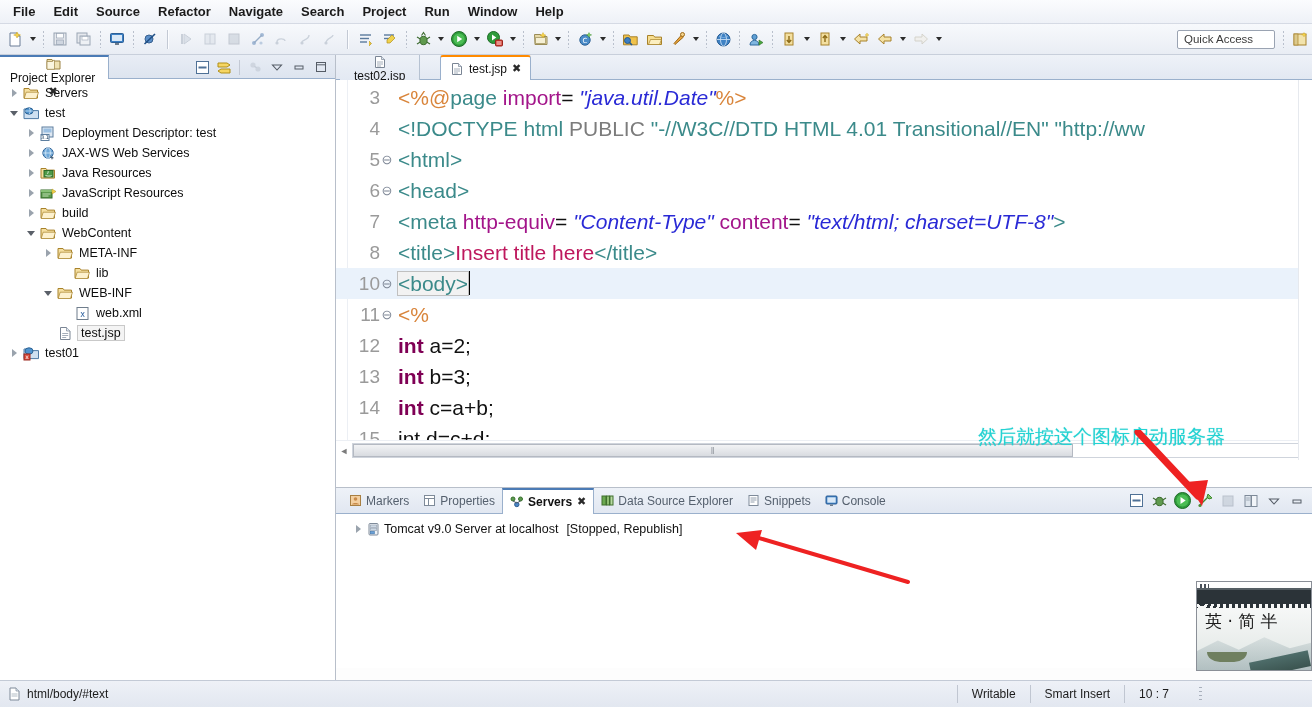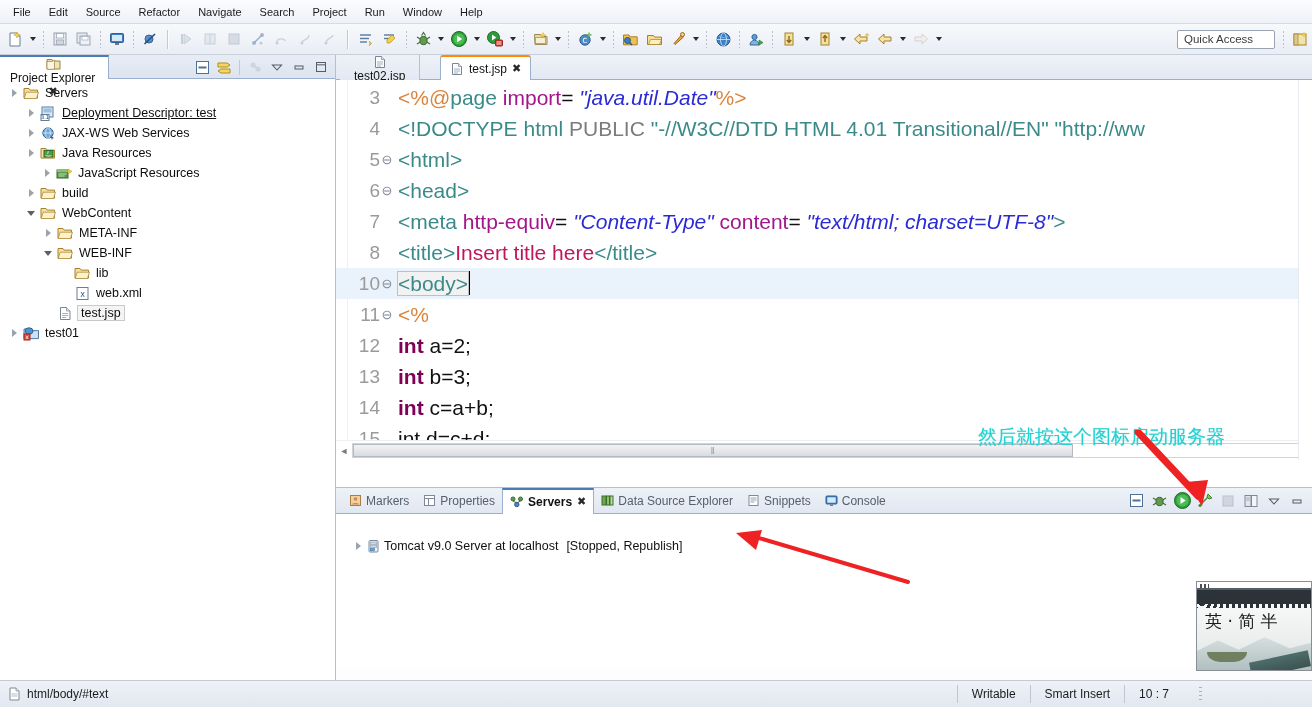--- a/index.html
+++ b/index.html
@@ -14,22 +14,23 @@
   #app { position: relative; width: 1312px; height: 707px; background: #fdfdfd; }
 
   
   .menubar {
     position: absolute; left:0; top:0; width:1312px; height:24px;
     background: linear-gradient(to bottom,#fbfcfe 0%, #eef1f7 100%);
     border-bottom: 1px solid #d5dae4;
     display:flex; align-items:center; padding-left:4px;
   }
   .menu-item {
-    font-size: 11px; color:#1b1b1b; padding: 3px 9px; cursor:default;
+    font-size: 13px; color:#1b1b1b; padding: 3px 9px; cursor:default;
     white-space:nowrap;
+    font-weight:bold;
   }
 
   
   .toolbar {
     position:absolute; left:0; top:24px; width:1312px; height:31px;
     background: linear-gradient(to bottom,#f7f9fc 0%, #e9edf4 100%);
     border-bottom:1px solid #c8cfdb;
     display:flex; align-items:center; padding-left:3px;
   }
   .tb-btn {
@@ -187,21 +188,21 @@
     display:flex; align-items:center; padding-left:6px;
   }
   .sv-tab { display:flex; align-items:center; height:26px; padding:0 7px; font-size:12px; color:#55606e; }
   .sv-tab.active {
     background:#fff; color:#111; font-weight:bold;
     border-top:2px solid #4b7bb5; border-left:1px solid #9ab0cc; border-right:1px solid #9ab0cc;
   }
   .sv-tab-label { margin-left:4px; }
   .sv-tools { margin-left:auto; display:flex; align-items:center; padding-right:4px; gap:1px; }
   .sv-tool { width:22px;height:22px;display:flex;align-items:center;justify-content:center;border-radius:2px;}
-  .sv-body { padding-top:22px; font-size:12.5px; color:#111; }
+  .sv-body { padding-top:5px; font-size:12.5px; color:#111; }
   .sv-row { height:20px; display:flex; align-items:center; padding-left:14px; }
   .sv-name { margin-left:3px; }
 
   
   .statusbar {
     position:absolute; left:0; bottom:0; width:1312px; height:27px;
     background:linear-gradient(to bottom,#eef1f7 0%, #e2e7f0 100%);
     border-top:1px solid #c3cad6; display:flex; align-items:center;
     font-size:12px; color:#1c1c1c;
   }
@@ -571,21 +572,32 @@
         <div class="tr-row" style="padding-left: 6px;">
           <span class="tw collapsed"></span>
           <span class="tico">
             <svg width="16" height="14" viewBox="0 0 16 14">
               <path d="M1 2.5h5l1.2 1.6h7.3v8H1z" fill="#f5dfa0" stroke="#a8822a"></path>
               <path d="M1.2 12.5l2-6.3h12.3l-2 6.3z" fill="#fdf1ce" stroke="#a8822a" stroke-width=".7"></path>
             </svg>
           </span>
           <span class="tlabel">Servers</span>
         </div>
-        <div class="tr-row" style="padding-left: 23px; text-decoration: underline;">
+        <div class="tr-row" style="padding-left: 6px;">
+          <span class="tw expanded"></span>
+          <span class="tico">
+            <svg width="17" height="14" viewBox="0 0 17 14">
+              <path d="M1 3h6l1.3 1.6h7.2v8H1z" fill="#cfe0f1" stroke="#4f7aa5"></path>
+              <ellipse cx="6" cy="5" rx="4" ry="3.2" fill="#4f93cf" stroke="#2d6394"></ellipse>
+              <path d="M2 5h8M6 1.8c1.6 1.6 1.6 4.8 0 6.4" fill="none" stroke="#cfe6f8" stroke-width=".8"></path>
+            </svg>
+          </span>
+          <span class="tlabel">test</span>
+        </div>
+        <div class="tr-row" style="padding-left: 23px;">
           <span class="tw collapsed"></span>
           <span class="tico">
             <svg width="16" height="15" viewBox="0 0 16 15">
               <rect x="2" y="1" width="11" height="10" fill="#dfe8f2" stroke="#5d7e9f"></rect>
               <rect x="3.5" y="2.5" width="8" height="4" fill="#9cc0e2"></rect>
               <rect x="1" y="8.5" width="8" height="6" fill="#fff" stroke="#5d7e9f"></rect>
               <text x="5" y="13.3" font-size="5" fill="#23415f" text-anchor="middle" font-family="DejaVu Sans">3.1</text>
             </svg>
           </span>
           <span class="tlabel">Deployment Descriptor: test</span>
@@ -607,21 +619,21 @@
           <span class="tico">
             <svg width="16" height="14" viewBox="0 0 16 14">
               <path d="M1 2.5h5l1.2 1.6h7.3v8H1z" fill="#f5dfa0" stroke="#a8822a"></path>
               <rect x="4" y="4.5" width="9" height="6.5" fill="#4d9a47" stroke="#2d6b29"></rect>
               <path d="M8 5.2c1.6 1-1.6 1.8 0 2.8" fill="none" stroke="#fff" stroke-width=".8"></path>
               <path d="M5.5 9.5c2 .8 5 .8 6 0" fill="none" stroke="#fff" stroke-width=".8"></path>
             </svg>
           </span>
           <span class="tlabel">Java Resources</span>
         </div>
-        <div class="tr-row" style="padding-left: 23px; margin-left: 16px;">
+        <div class="tr-row" style="padding-left: 23px;">
           <span class="tw collapsed"></span>
           <span class="tico">
             <svg width="17" height="14" viewBox="0 0 17 14">
               <rect x="1" y="4" width="11" height="8" fill="#5b9a4c" stroke="#356b29"></rect>
               <rect x="1" y="4" width="11" height="2" fill="#87c077"></rect>
               <line x1="2.5" y1="8" x2="10.5" y2="8" stroke="#d9f0d0" stroke-width=".8"></line>
               <line x1="2.5" y1="10" x2="8.5" y2="10" stroke="#d9f0d0" stroke-width=".8"></line>
               <path d="M12 3l4 2.5-4 2.5z" fill="#f0d24d" stroke="#b2901c" stroke-width=".5"></path>
             </svg>
           </span>
@@ -650,39 +662,39 @@
         <div class="tr-row" style="padding-left: 40px;">
           <span class="tw collapsed"></span>
           <span class="tico">
             <svg width="16" height="14" viewBox="0 0 16 14">
               <path d="M1 2.5h5l1.2 1.6h7.3v8H1z" fill="#f5dfa0" stroke="#a8822a"></path>
               <path d="M1.2 12.5l2-6.3h12.3l-2 6.3z" fill="#fdf1ce" stroke="#a8822a" stroke-width=".7"></path>
             </svg>
           </span>
           <span class="tlabel">META-INF</span>
         </div>
-        <div class="tr-row" style="padding-left: 40px;">
-          <span class="tw expanded"></span>
+        <div class="tr-row" style="padding-left: 57px;">
+          <span class="tw"></span>
           <span class="tico">
             <svg width="16" height="14" viewBox="0 0 16 14">
               <path d="M1 2.5h5l1.2 1.6h7.3v8H1z" fill="#f5dfa0" stroke="#a8822a"></path>
               <path d="M1.2 12.5l2-6.3h12.3l-2 6.3z" fill="#fdf1ce" stroke="#a8822a" stroke-width=".7"></path>
             </svg>
           </span>
-          <span class="tlabel">WEB-INF</span>
-        </div>
-        <div class="tr-row" style="padding-left: 57px;">
-          <span class="tw"></span>
+          <span class="tlabel">lib</span>
+        </div>
+        <div class="tr-row" style="padding-left: 40px;">
+          <span class="tw expanded"></span>
           <span class="tico">
             <svg width="16" height="14" viewBox="0 0 16 14">
               <path d="M1 2.5h5l1.2 1.6h7.3v8H1z" fill="#f5dfa0" stroke="#a8822a"></path>
               <path d="M1.2 12.5l2-6.3h12.3l-2 6.3z" fill="#fdf1ce" stroke="#a8822a" stroke-width=".7"></path>
             </svg>
           </span>
-          <span class="tlabel">lib</span>
+          <span class="tlabel">WEB-INF</span>
         </div>
         <div class="tr-row" style="padding-left: 57px;">
           <span class="tw"></span>
           <span class="tico">
             <svg width="15" height="15" viewBox="0 0 15 15">
               <rect x="2" y="1.5" width="11" height="12" fill="#fff" stroke="#6f7d8c"></rect>
               <text x="7.5" y="10.5" font-size="8" fill="#2b5f9e" text-anchor="middle" font-family="DejaVu Sans">x</text>
             </svg>
           </span>
           <span class="tlabel">web.xml</span>

